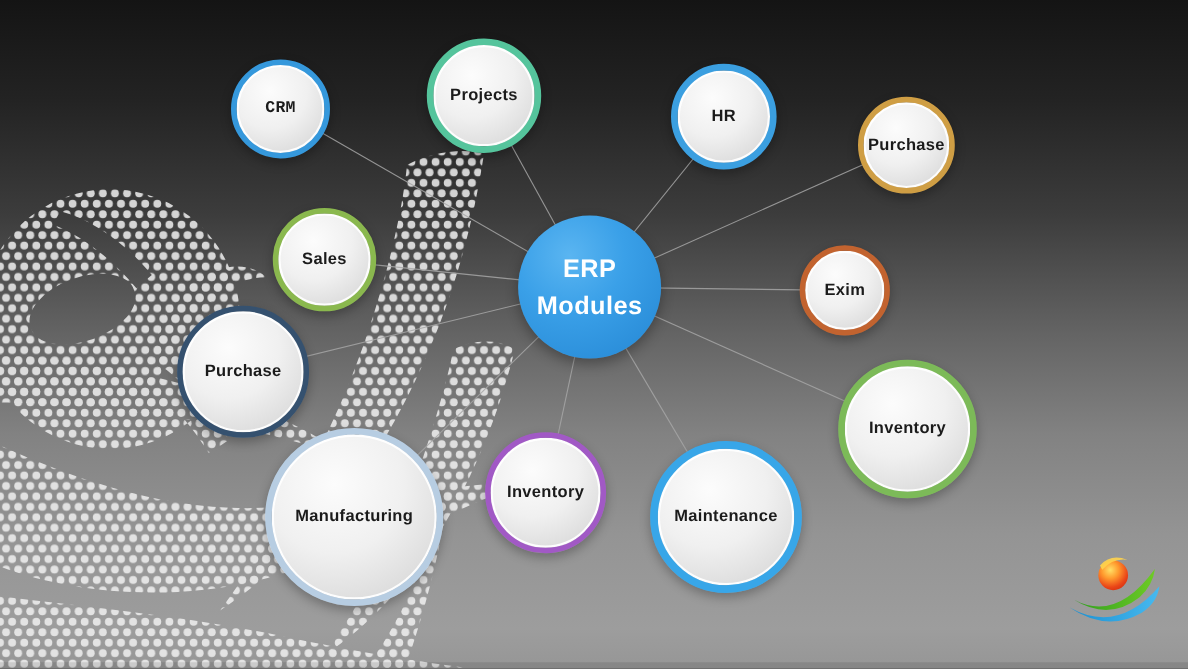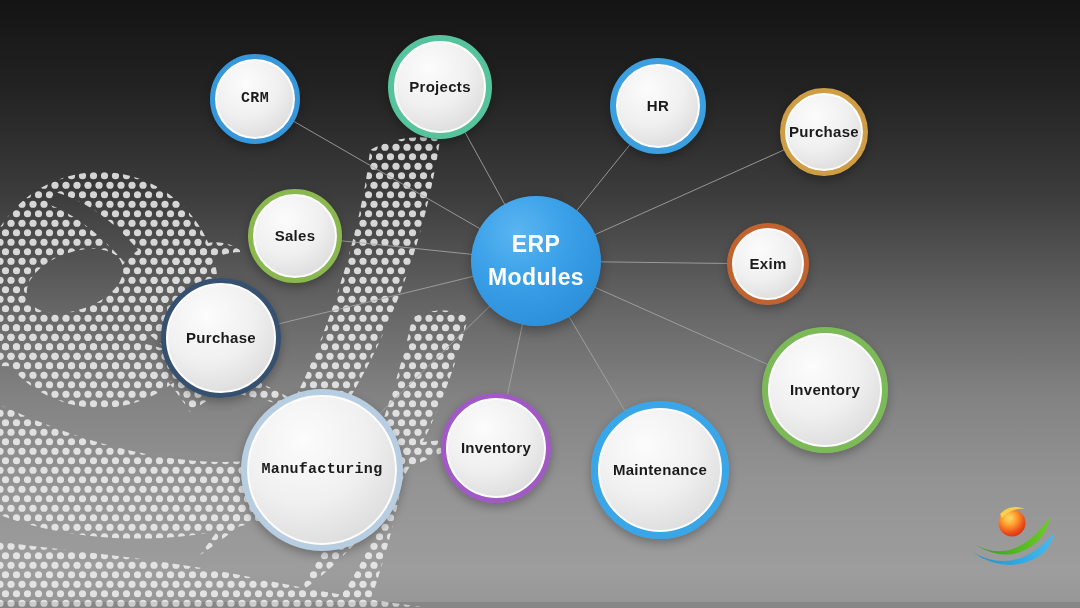--- a/index.html
+++ b/index.html
@@ -155,21 +155,21 @@
   </div>
 
   <div class="node n-purchase" style="border-color: rgb(53, 81, 111);">
     <span class="node-label">Purchase</span>
   </div>
 
   <div class="node n-accounting" style="border-color: rgb(124, 186, 88);">
     <span class="node-label">Inventory</span>
   </div>
 
-  <div class="node n-manufacturing" style="border-color: rgb(183, 205, 226); font-family: Liberation Mono, monospace;">
+  <div class="node n-manufacturing" style="border-color: rgb(183, 205, 226);">
     <span class="node-label">Manufacturing</span>
   </div>
 
   <div class="node n-inventory" style="border-color: rgb(161, 89, 197); justify-content: center;">
     <span class="node-label">Inventory</span>
   </div>
 
   <div class="node n-maintenance" style="border-color: rgb(56, 166, 232);">
     <span class="node-label">Maintenance</span>
   </div>

